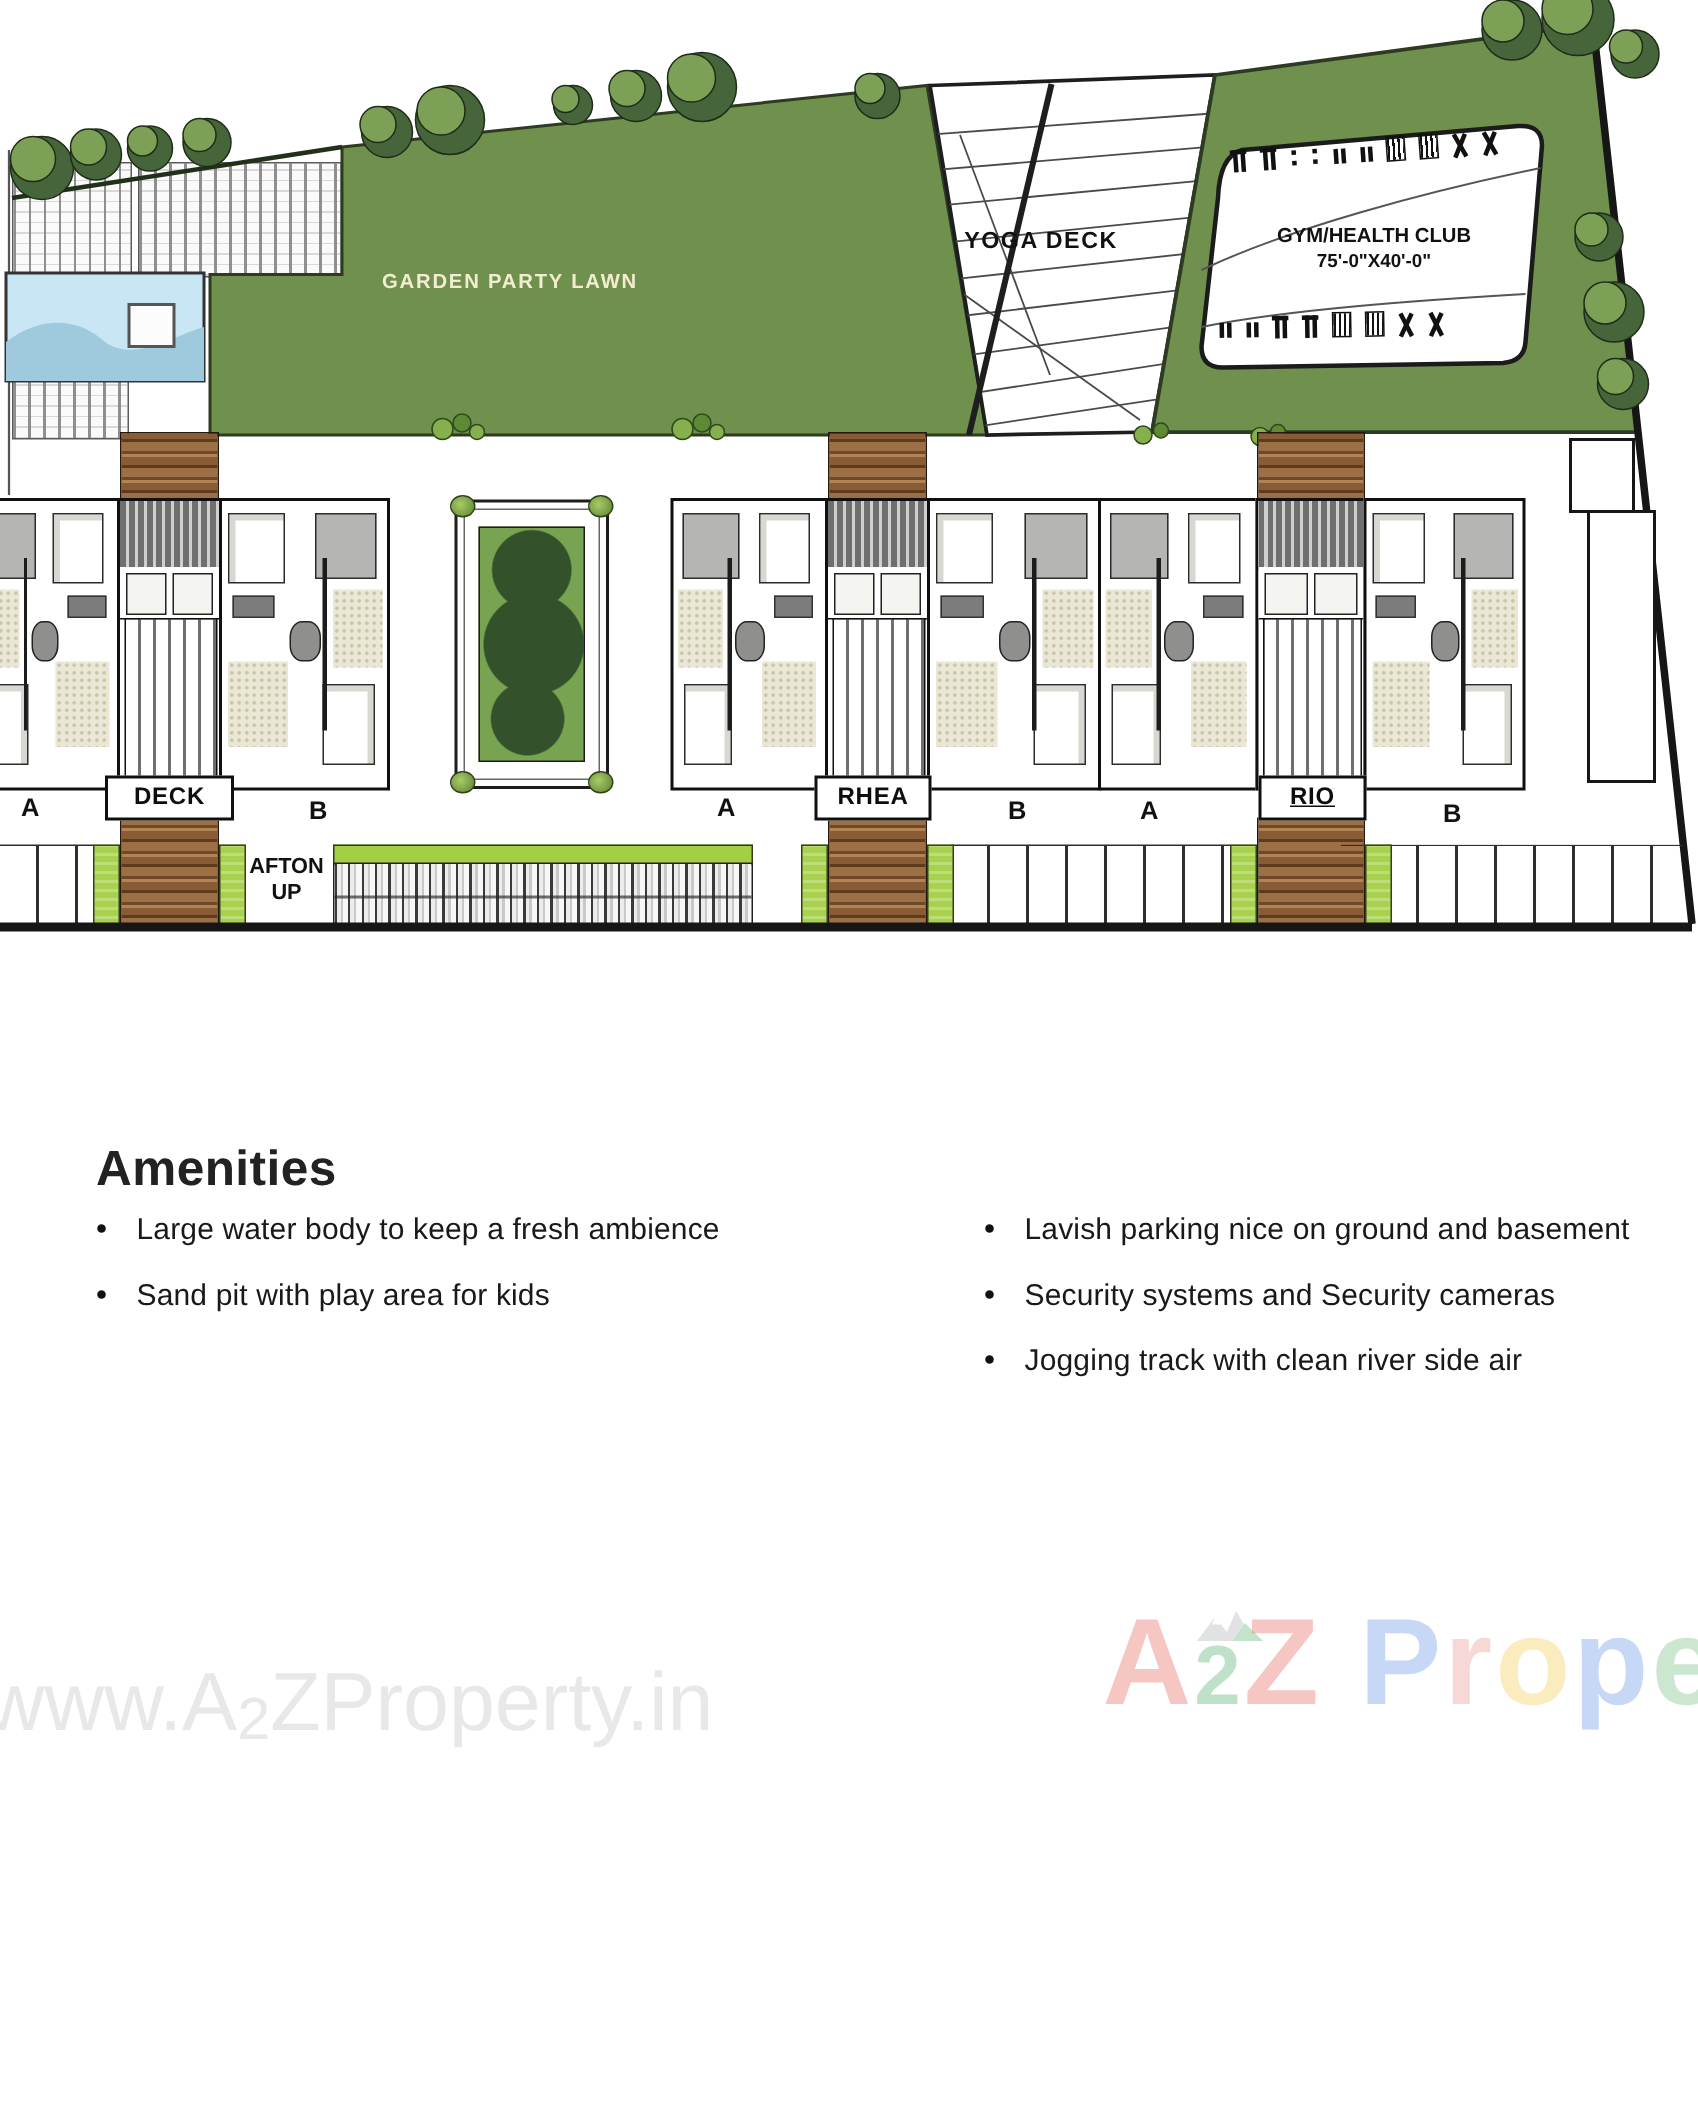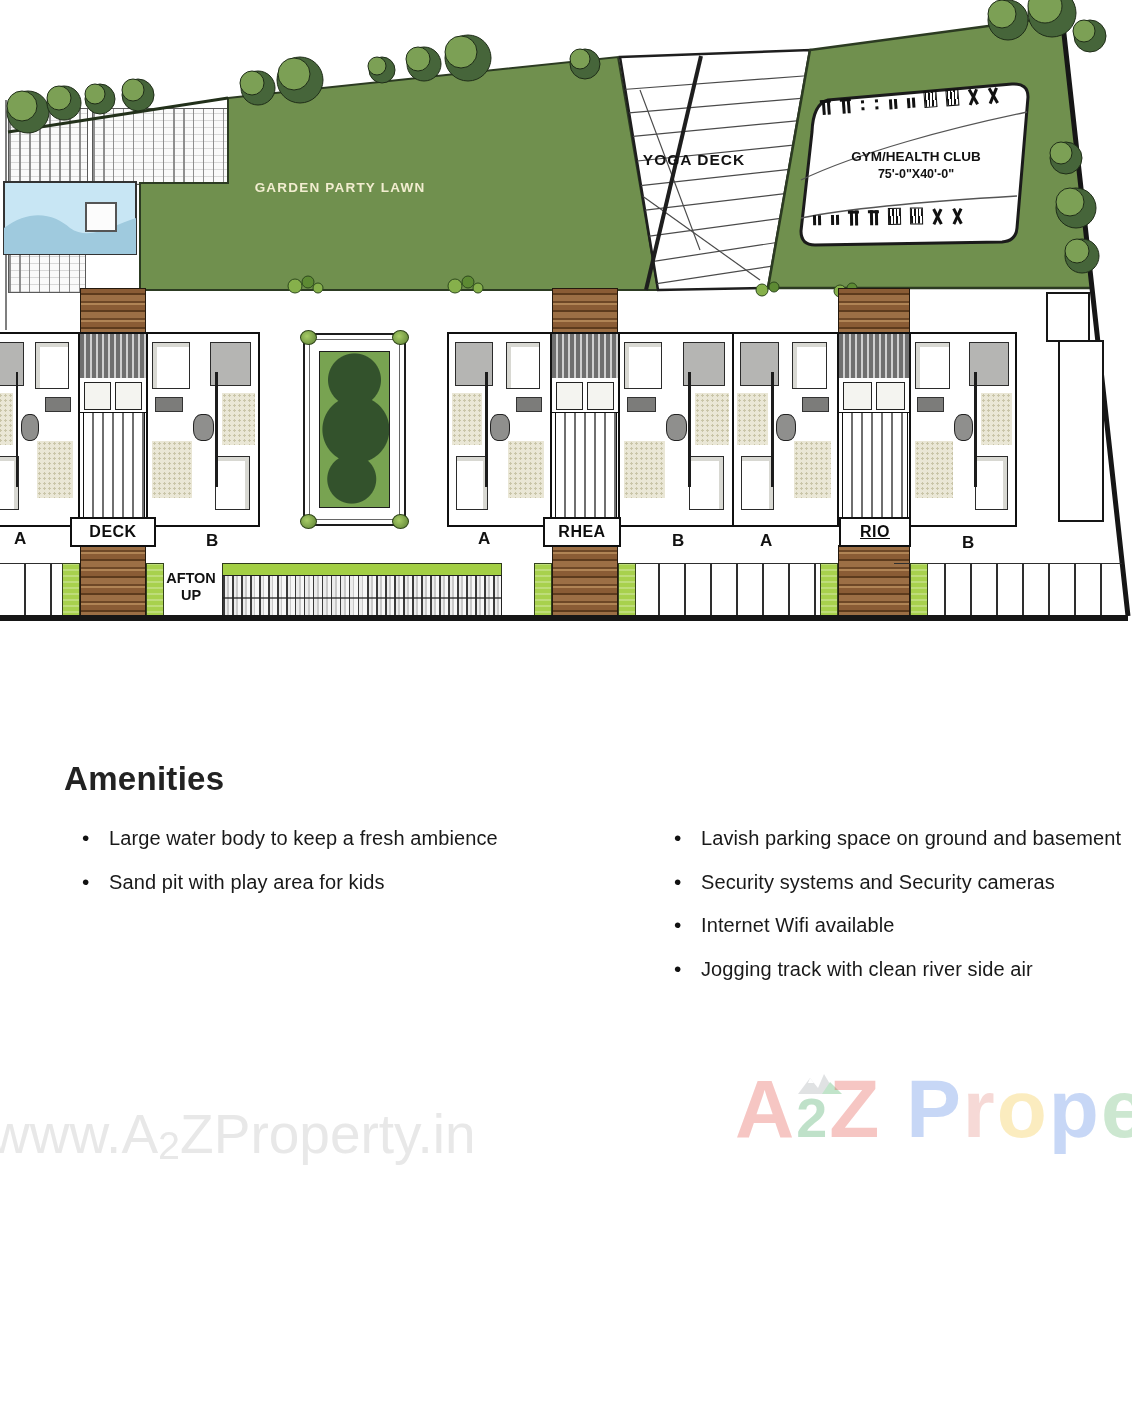--- a/index.html
+++ b/index.html
@@ -83,21 +83,21 @@
   .gi-dots{width:5px;}
   .gi-dots::before{content:"";position:absolute;left:1px;top:3px;width:3px;height:3px;background:#111;box-shadow:0 7px 0 #111;}
   .gi-bars{width:9px;}
   .gi-bars::before{content:"";position:absolute;left:1px;bottom:1px;width:2.5px;height:10px;background:#111;box-shadow:5px 0 0 #111;}
   .gi-grid{border:1.5px solid #111;background:repeating-linear-gradient(90deg,#111 0 1.5px,transparent 1.5px 3.5px);}
   .gi-x::before,.gi-x::after{content:"";position:absolute;left:4px;top:-1px;width:2.5px;height:17px;background:#111;}
   .gi-x::before{transform:rotate(26deg);} .gi-x::after{transform:rotate(-26deg);}
 
   
   #amenities-title{position:absolute;left:64px;top:733px;font-size:33px;font-weight:600;color:#222;letter-spacing:.3px;}
-  .alist{position:absolute;top:809px;list-style:none;margin:18px;padding:0;}
+  .alist{position:absolute;top:809px;list-style:none;margin:0;padding:0;}
   #alist-left{left:62px;width:540px;} #alist-right{left:654px;width:478px;}
   .alist li{position:relative;padding-left:29px;margin-bottom:20.5px;font-size:20px;font-weight:500;color:#191919;letter-spacing:.1px;}
   .alist li::before{content:"\2022";position:absolute;left:2px;top:-1px;font-size:21px;color:#111;}
 
   
   #wm-left{position:absolute;left:-10px;top:1102px;z-index:6;font-size:55px;color:#e8e8e8;white-space:nowrap;}
   #wm-left .wm-sub{font-size:.72em;vertical-align:-6px;}
   #wm-right{position:absolute;left:735px;top:1062px;z-index:6;font-size:82px;font-weight:bold;
      letter-spacing:2px;opacity:.30;white-space:nowrap;}
   #wm-right .wm-small{font-size:.68em;}
@@ -369,23 +369,22 @@
     <div id="bottom-line"></div>
   </div>
 
   <h2 id="amenities-title">Amenities</h2>
 
   <ul class="alist" id="alist-left">
     <li>Large water body to keep a fresh ambience</li>
     <li>Sand pit with play area for kids</li>
   </ul>
   <ul class="alist" id="alist-right">
-    <li>Lavish parking space on ground and basement</li>
+    <li>Lavish parking nice on ground and basement</li>
     <li>Security systems and Security cameras</li>
-    <li>Internet Wifi available</li>
     <li>Jogging track with clean river side air</li>
   </ul>
 
   <div id="wm-left"><span>www.A</span><span class="wm-sub">2</span><span>ZProperty.in</span></div>
 
   <svg id="wm-mountain" width="48" height="22" viewBox="0 0 48 22">
     <path d="M2,22 L14,6 L22,16 L28,2 L40,22 Z" fill="#9aa0a6"></path>
     <path d="M26,22 L34,10 L46,22 Z" fill="#34a853"></path>
     <path d="M14,6 L18,11 L12,11 Z" fill="#ffffff"></path>
   </svg>

